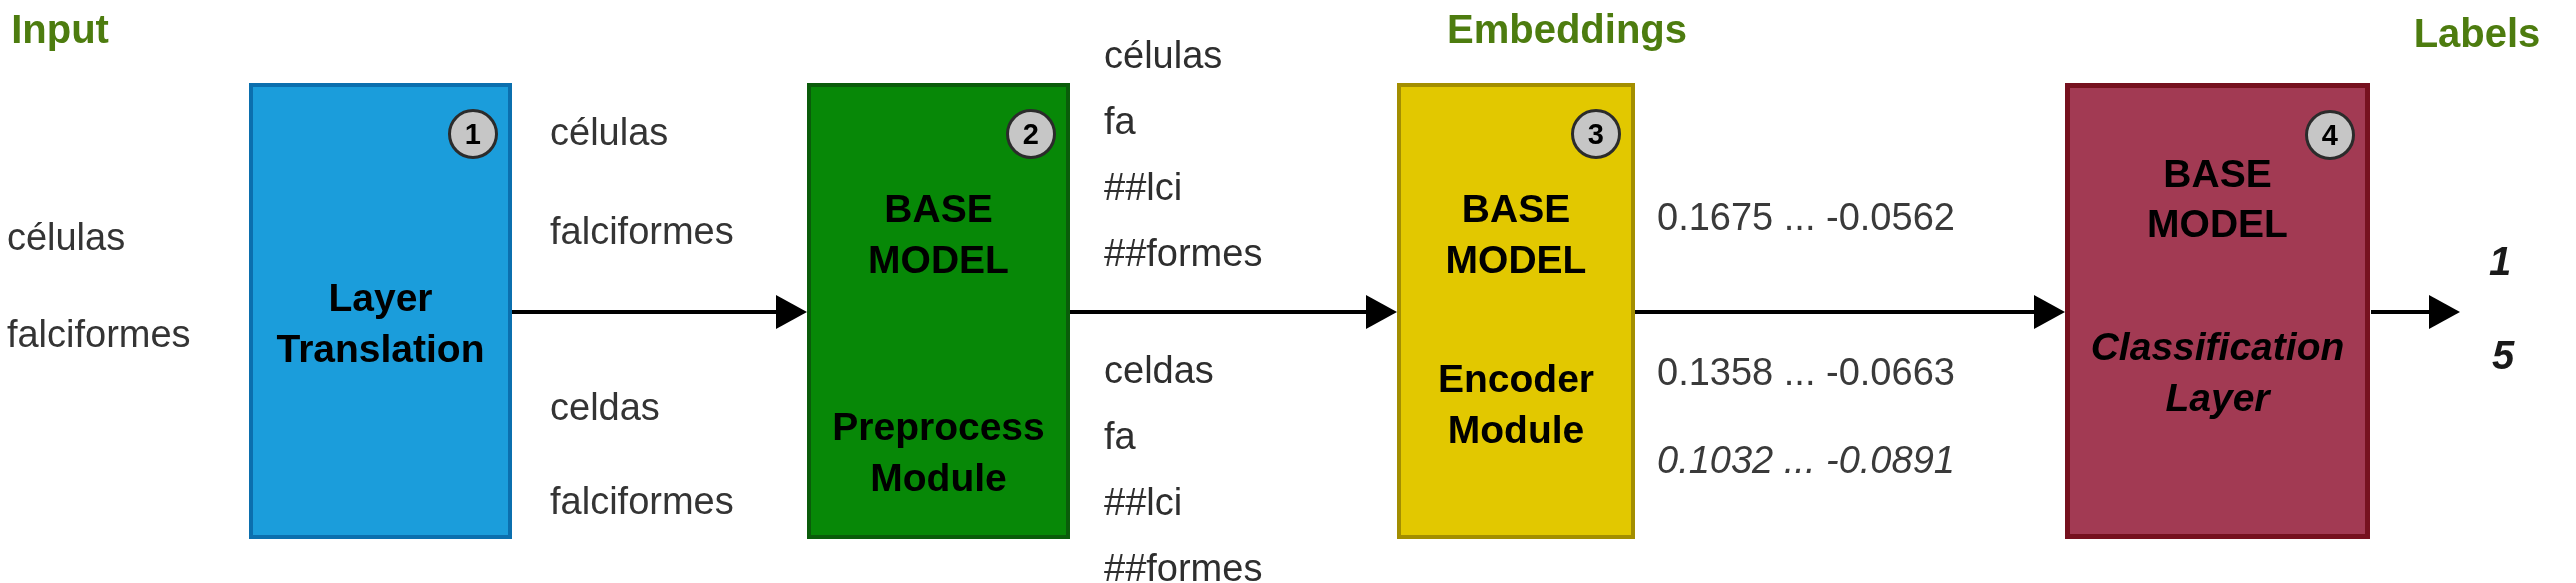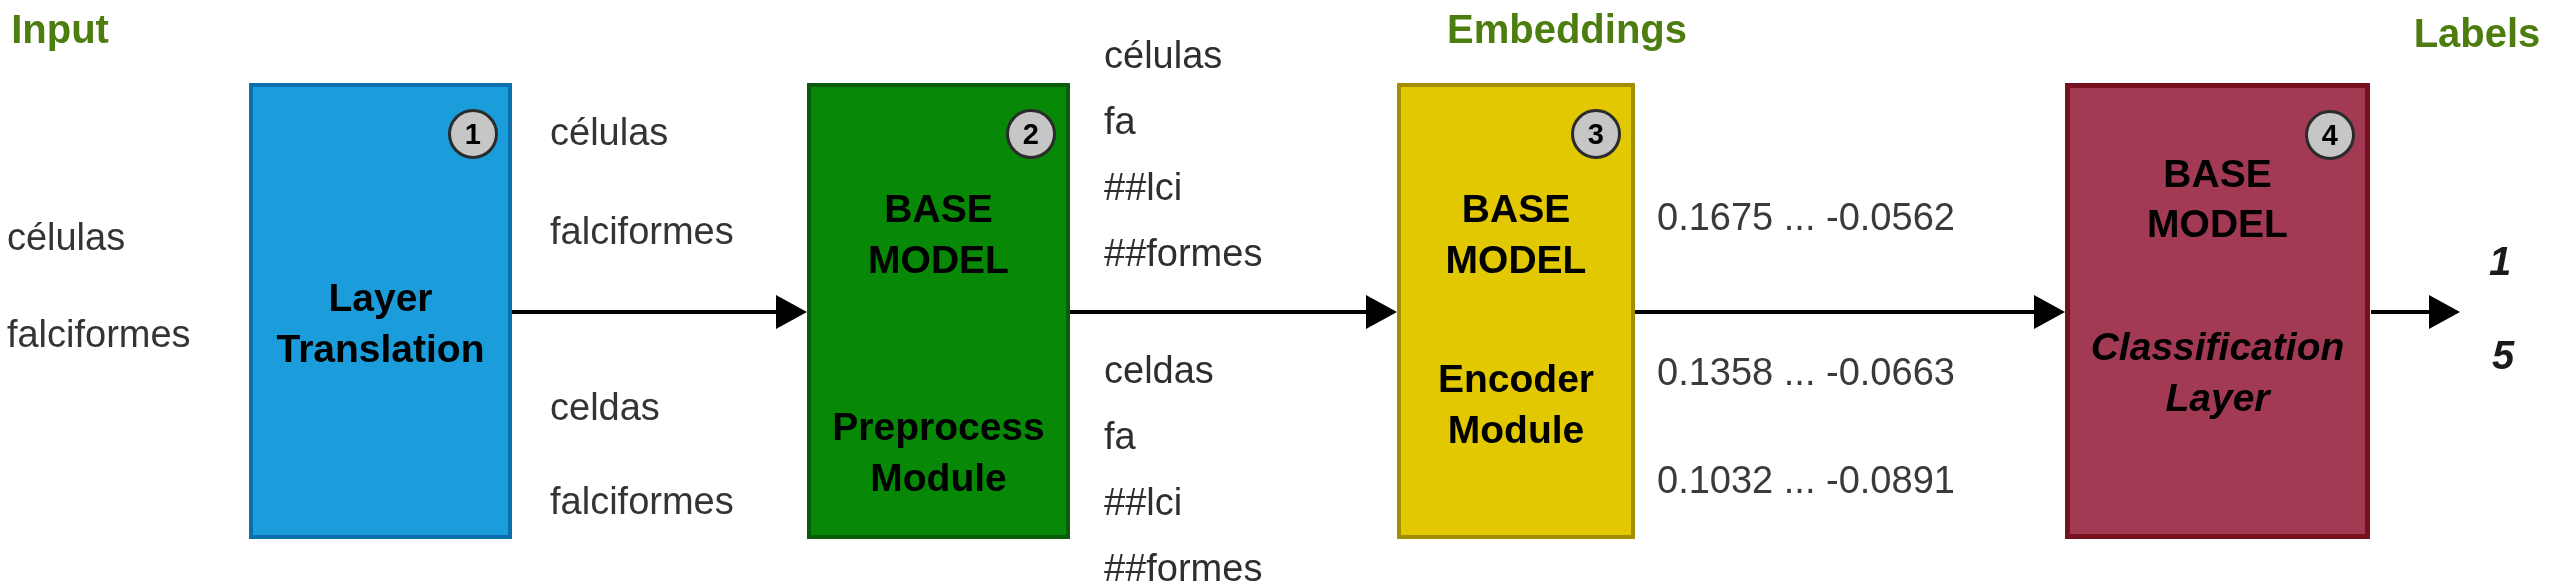--- a/index.html
+++ b/index.html
@@ -165,21 +165,21 @@
 MODEL</div>
     <div class="box-label" style="top:71%;">Encoder
 Module</div>
   </div>
 
   <div class="arrow-line" style="left:1635px; width:401px;"></div>
   <div class="arrow-head" style="left:2034px;"></div>
 
   <div class="num" style="left:1657px; top:181px;margin-top:16px;">0.1675 ... -0.0562</div>
   <div class="num" style="left:1657px; top:352px;">0.1358 ... -0.0663</div>
-  <div class="num" style="left:1657px; top:460px;">0.1032 ... -0.0891</div>
+  <div class="num" style="left:1657px; top:440px;font-style:italic;">0.1032 ... -0.0891</div>
 
   <div class="box box-red">
     <div class="badge">4</div>
     <div class="box-label" style="top:25%;">BASE
 MODEL</div>
     <div class="box-label" style="top:64%;font-style:italic;">Classification
 Layer</div>
   </div>
 
   <div class="arrow-line" style="left:2371px; width:60px;"></div>

